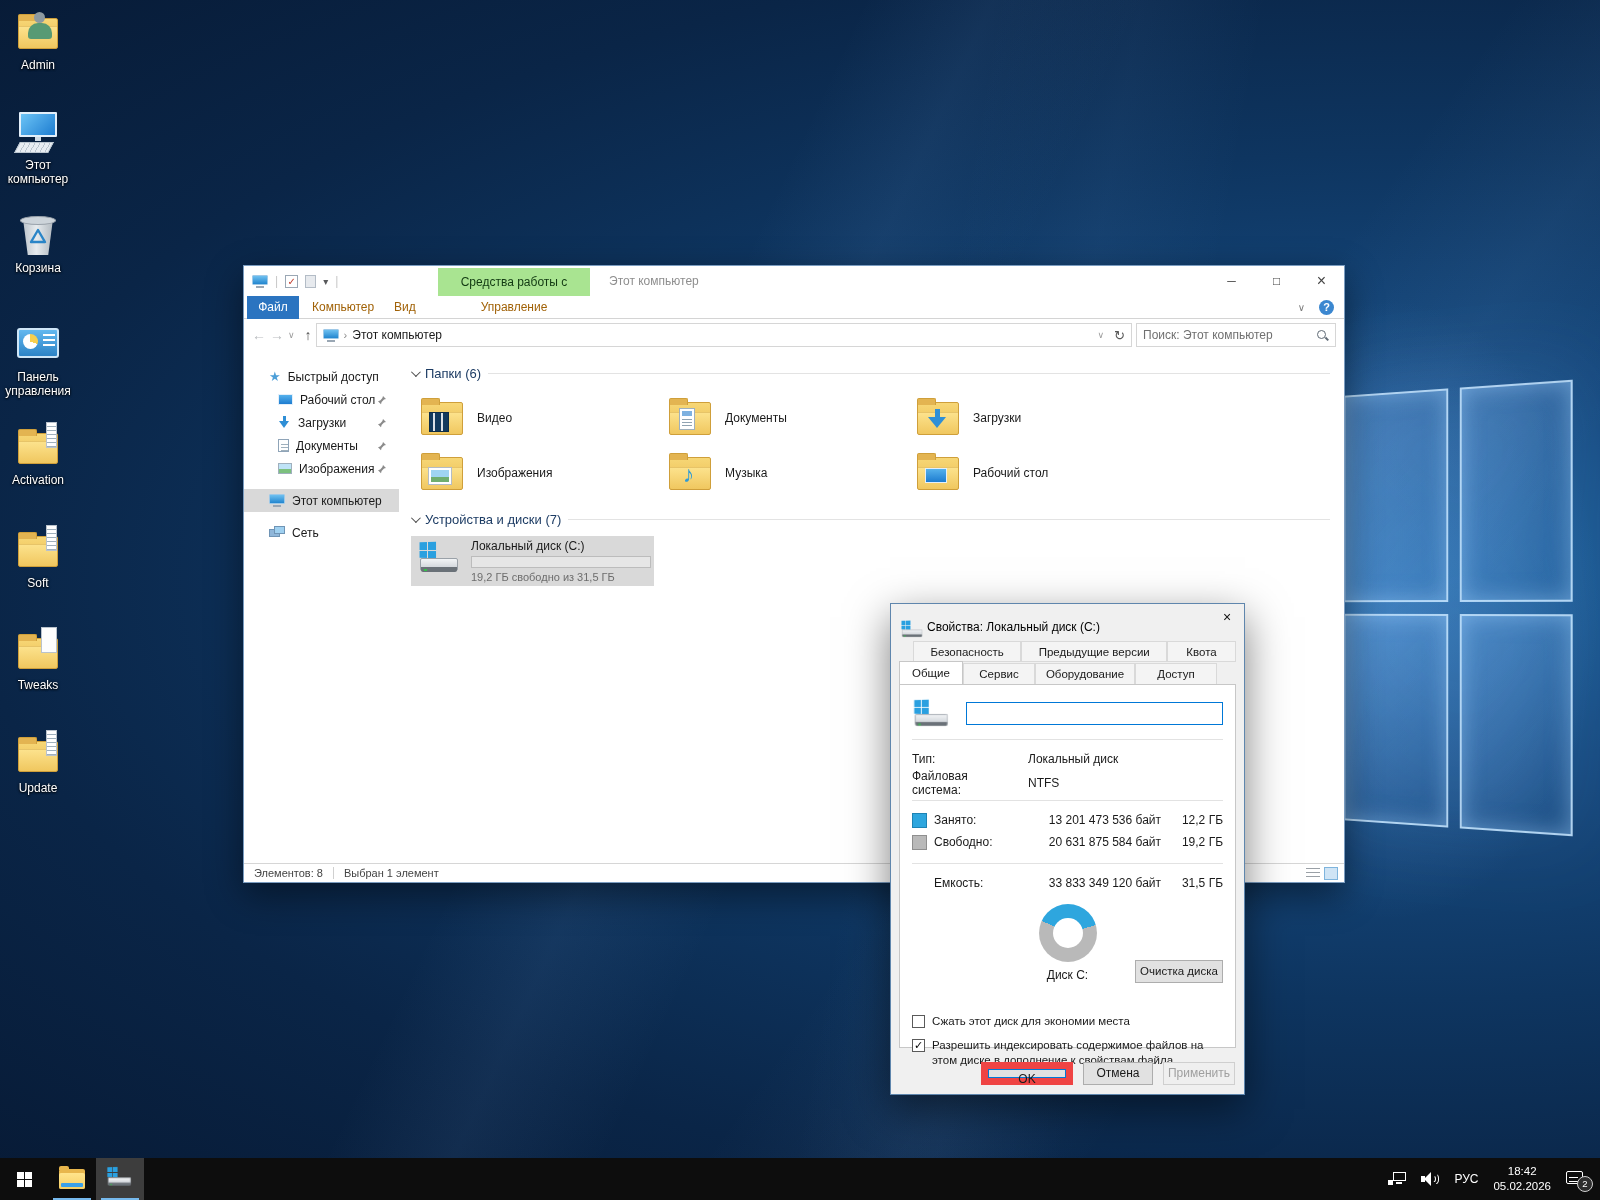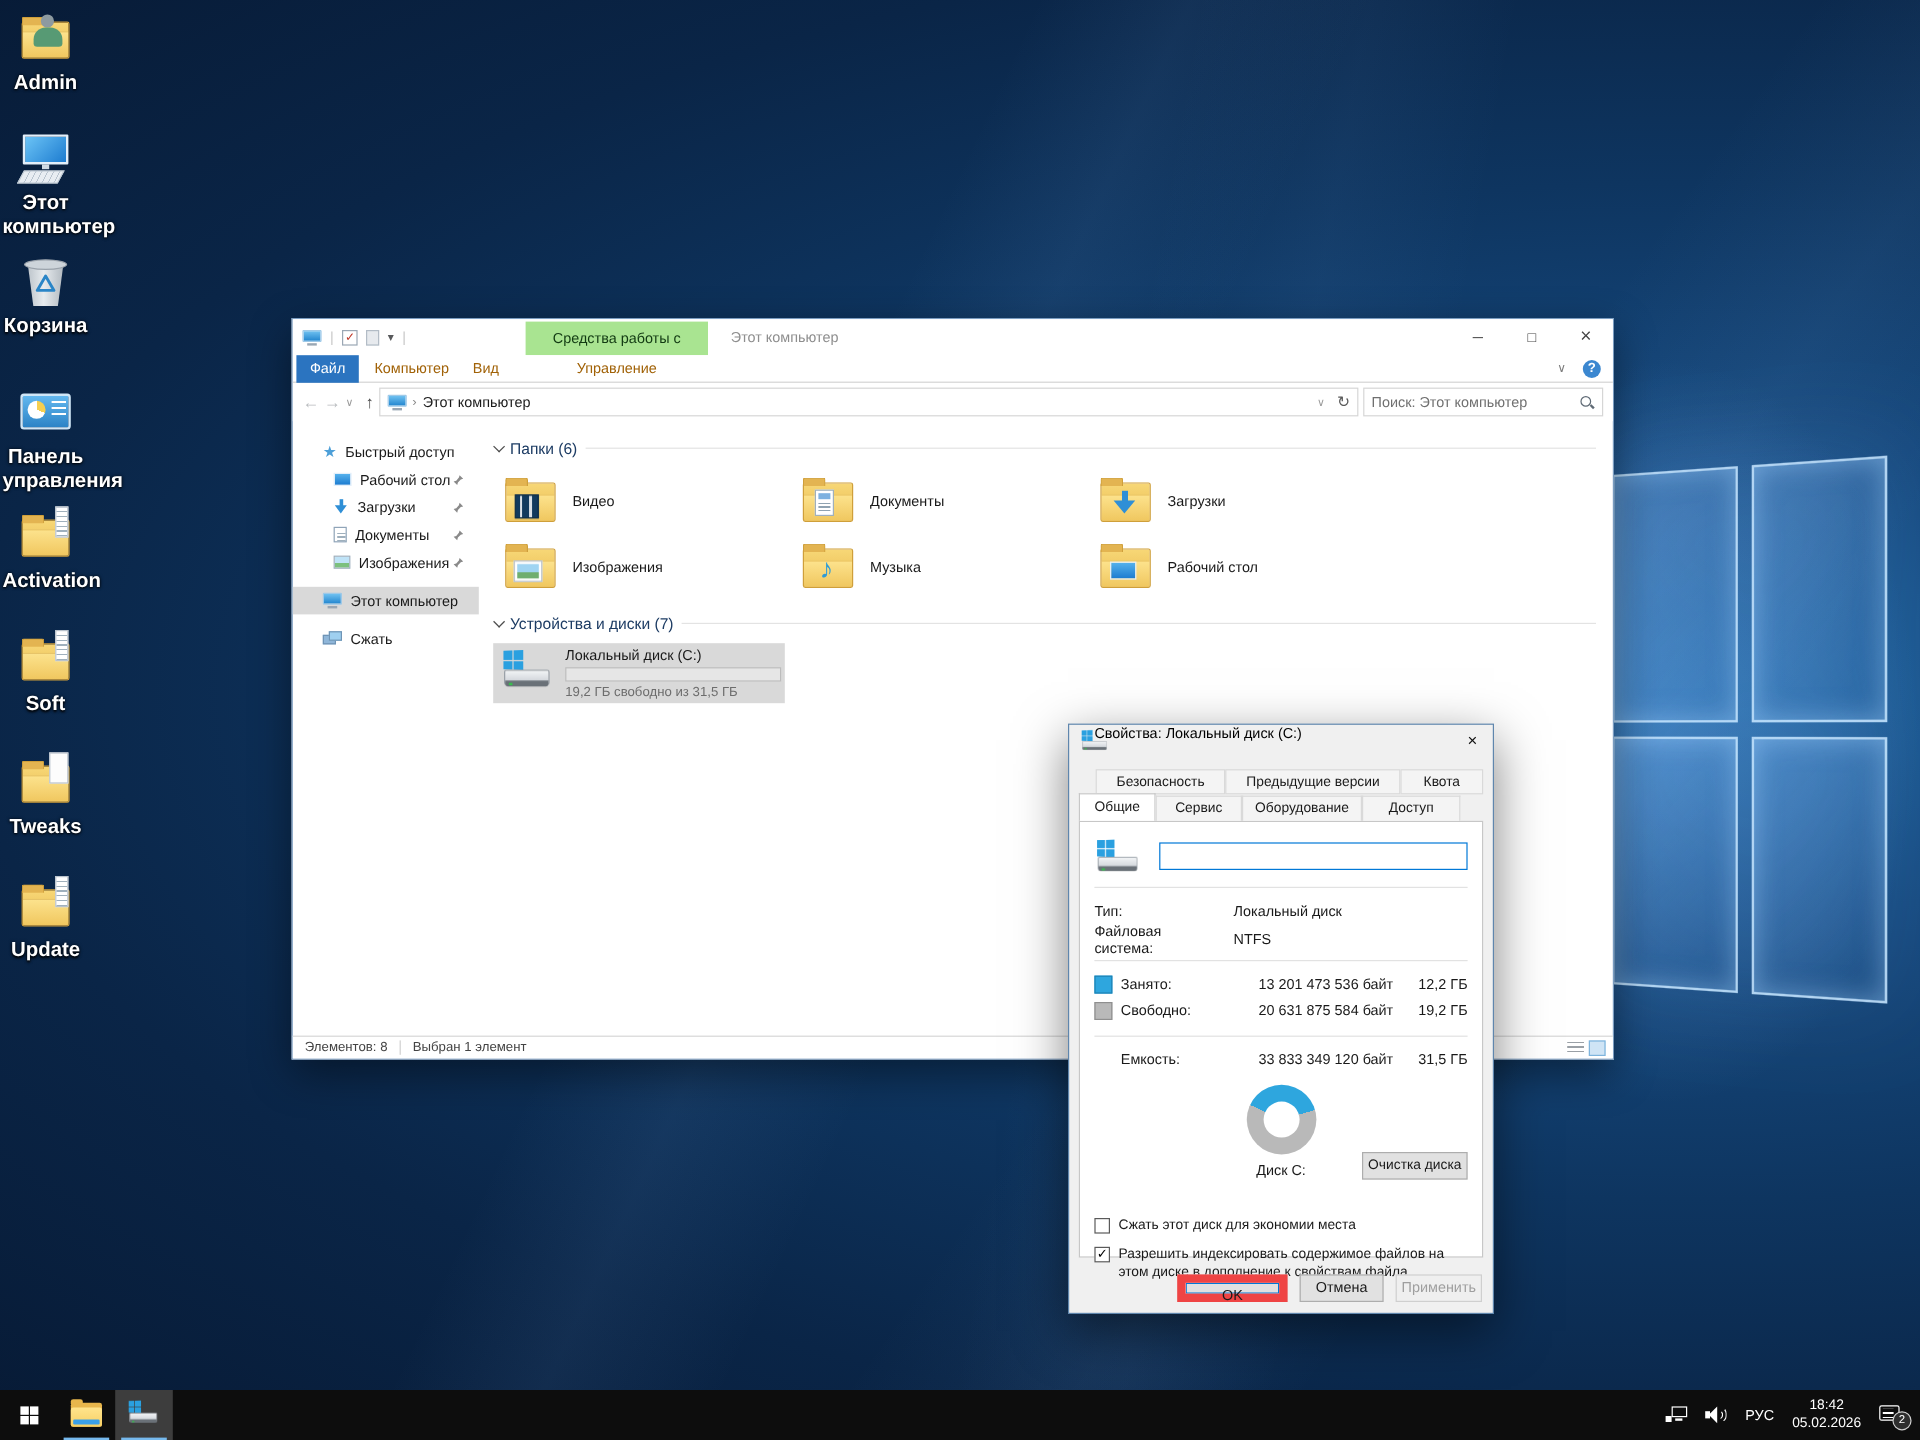--- a/index.html
+++ b/index.html
@@ -19,21 +19,21 @@
   .winlogo { position:absolute; left:1335px; top:388px; width:238px; height:440px;
     transform: perspective(900px) rotateY(-16deg);
     display:grid; grid-template-columns:1fr 1fr; grid-template-rows:1fr 1fr; gap:12px;
     filter: drop-shadow(0 0 40px rgba(120,180,245,0.45)); }
   .winlogo .pane { background: linear-gradient(135deg, rgba(130,185,245,0.30), rgba(70,130,200,0.10));
     border:2px solid rgba(200,230,255,0.85); box-shadow: 0 0 22px rgba(160,210,255,0.5) inset; }
 
   
   .dicon { position:absolute; left:2px; width:72px; text-align:center; }
   .dicon .art { width:46px; height:46px; margin:0 auto; position:relative; }
-  .dicon .lbl { margin-top:3px; font-size:17px; color:#fff; text-shadow:0 1px 2px rgba(0,0,0,0.95), 0 0 3px rgba(0,0,0,0.7); line-height:1.15;font-weight:bold; }
+  .dicon .lbl { margin-top:3px; font-size:12px; color:#fff; text-shadow:0 1px 2px rgba(0,0,0,0.95), 0 0 3px rgba(0,0,0,0.7); line-height:1.15; }
 
   .folder { position:absolute; left:3px; top:8px; width:40px; height:31px;
     background:linear-gradient(#f7d776,#e9b94f); border:1px solid #cf9f3a; border-radius:2px; }
   .folder::before { content:""; position:absolute; left:-1px; top:-5px; width:17px; height:6px;
     background:#e3b451; border:1px solid #cf9f3a; border-bottom:none; border-radius:2px 2px 0 0; }
   .folder .front { position:absolute; left:0; right:0; bottom:0; height:22px;
     background:linear-gradient(#fce28c,#f0c75f); border-top:1px solid #e7c468; border-radius:0 0 2px 2px; }
   .doc-strip { position:absolute; right:4px; top:-3px; width:11px; height:26px; background:#fff;
     border:1px solid #b9c2cc;
     background-image:repeating-linear-gradient(#fff 0 3px, #9fb0bd 3px 4px); }
@@ -171,21 +171,21 @@
     display:flex; align-items:center; font-size:11px; color:#444; background:#fff; }
   .st-item { padding:0 10px; }
   .st-div { width:1px; height:12px; background:#d0d0d0; }
   .st-views { margin-left:auto; display:flex; gap:4px; padding-right:6px; }
   .v-ico1 { width:14px; height:12px; background:repeating-linear-gradient(#9aa0a6 0 1px, transparent 1px 4px); margin-top:1px; }
   .v-ico2 { width:14px; height:13px; background:#cfe4f5; border:1px solid #7eb4dd; }
 
   
   .dialog { position:absolute; left:890px; top:603px; width:355px; height:492px; background:#f0f0f0;
     border:1px solid #5f86ad; box-shadow:0 14px 40px rgba(0,0,0,0.5); font-size:12px; color:#1a1a1a; }
-  .dlg-title { position:relative; height:30px; display:flex; align-items:flex-start; padding-left:9px; gap:8px; }
+  .dlg-title { position:relative; height:30px; display:flex; align-items:flex-end; padding-left:9px; gap:23px; }
   .dlg-title .drive { width:20px; height:18px; transform:scale(0.55); transform-origin:left center; margin-right:-16px; }
   .dlg-title .txt { font-size:12px; color:#000; }
   .dlg-close { position:absolute; right:0; top:0; width:34px; height:26px; text-align:center; line-height:26px; font-size:14px; color:#111; }
   .tabs { padding:7px 8px 0 8px; position:relative; }
   .trow { display:flex; }
   .trow1 { padding-left:14px; }
   .ttab { height:21px; line-height:20px; text-align:center; background:#f4f4f4; border:1px solid #d9d9d9;
     border-bottom:none; font-size:11.5px; color:#1a1a1a; }
   .trow1 .ttab { border-bottom:1px solid #d9d9d9; }
   .t-sec { width:110px; } .t-prev { width:148px; } .t-quota { width:70px; }
@@ -436,21 +436,21 @@
               <span class="std"></span>
             </span>
           <span>Этот компьютер</span>
         </div>
         <div class="s-gap"></div>
         <div class="s-row">
           <span class="mnet">
               <span class="a"></span>
               <span class="b"></span>
             </span>
-          <span>Сжать</span>
+          <span>Сеть</span>
         </div>
       </div>
 
       <div class="content">
         <div class="ghdr">
           <span class="chev"></span>
           <span class="nm">Папки (6)</span>
           <span class="rule"></span>
         </div>
         <div class="fgrid">

